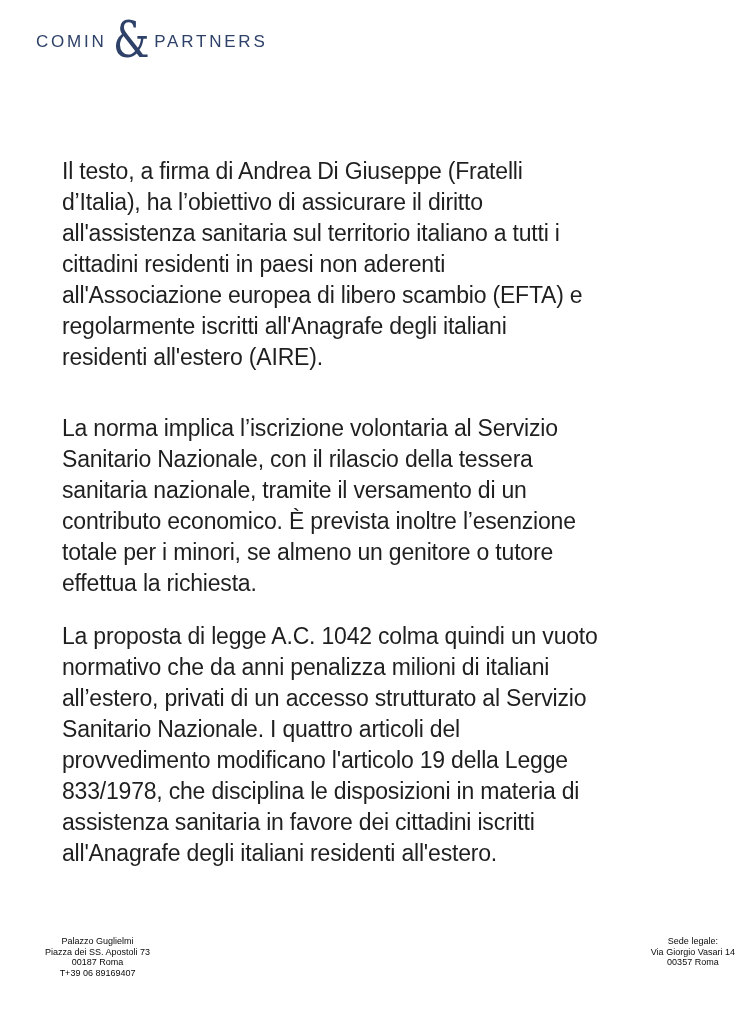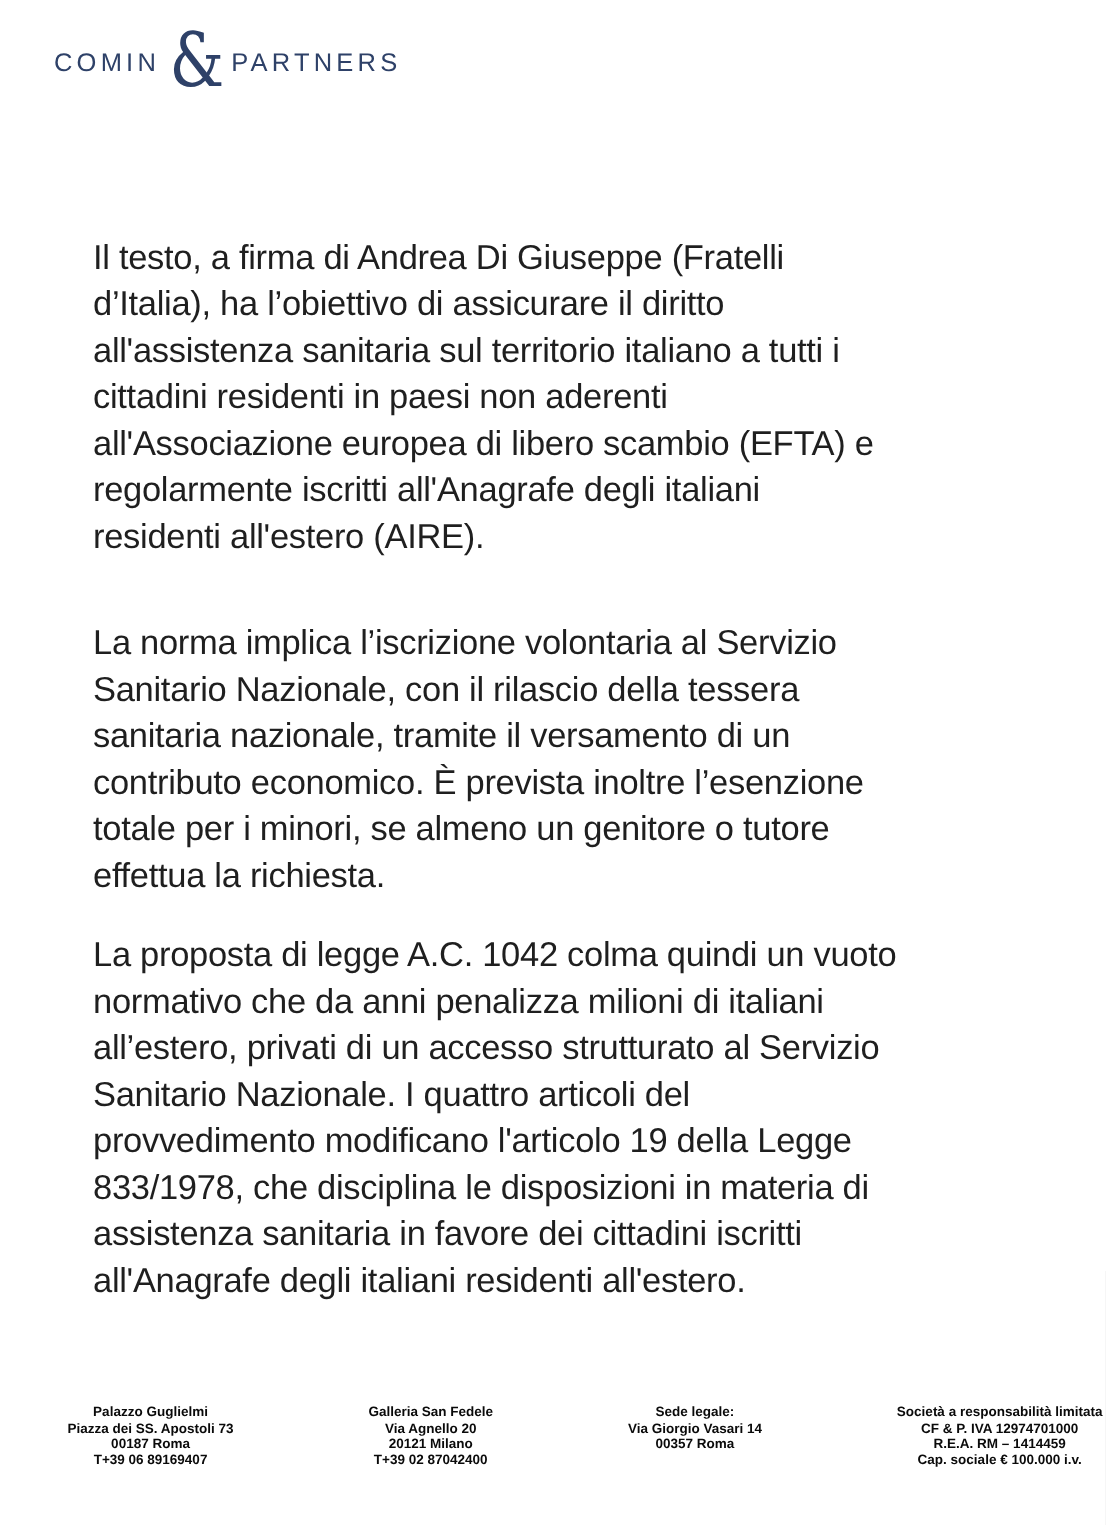--- a/index.html
+++ b/index.html
@@ -66,21 +66,20 @@
     left: 45px;
     right: 30px;
     top: 936px;
     display: flex;
     justify-content: space-between;
     align-items: flex-start;
     text-align: center;
     font-size: 9px;
     line-height: 10.5px;
     color: #0a0a0a;
-    font-weight: bold;
   }
   .footer .col {
     white-space: pre-line;
     flex-shrink: 0;
   }
 </style>
 </head>
 <body>
 
 <div class="page">
@@ -113,26 +112,18 @@
 833/1978, che disciplina le disposizioni in materia di
 assistenza sanitaria in favore dei cittadini iscritti
 all'Anagrafe degli italiani residenti all'estero.</p>
   </div>
 
   <div class="footer">
     <div class="col">Palazzo Guglielmi
 Piazza dei SS. Apostoli 73
 00187 Roma
 T+39 06 89169407</div>
-    <div class="col">Galleria San Fedele
-Via Agnello 20
-20121 Milano
-T+39 02 87042400</div>
     <div class="col">Sede legale:
 Via Giorgio Vasari 14
 00357 Roma</div>
-    <div class="col">Società a responsabilità limitata
-CF &amp; P. IVA 12974701000
-R.E.A. RM – 1414459
-Cap. sociale € 100.000 i.v.</div>
   </div>
 
 </div>
 
 </body></html>

